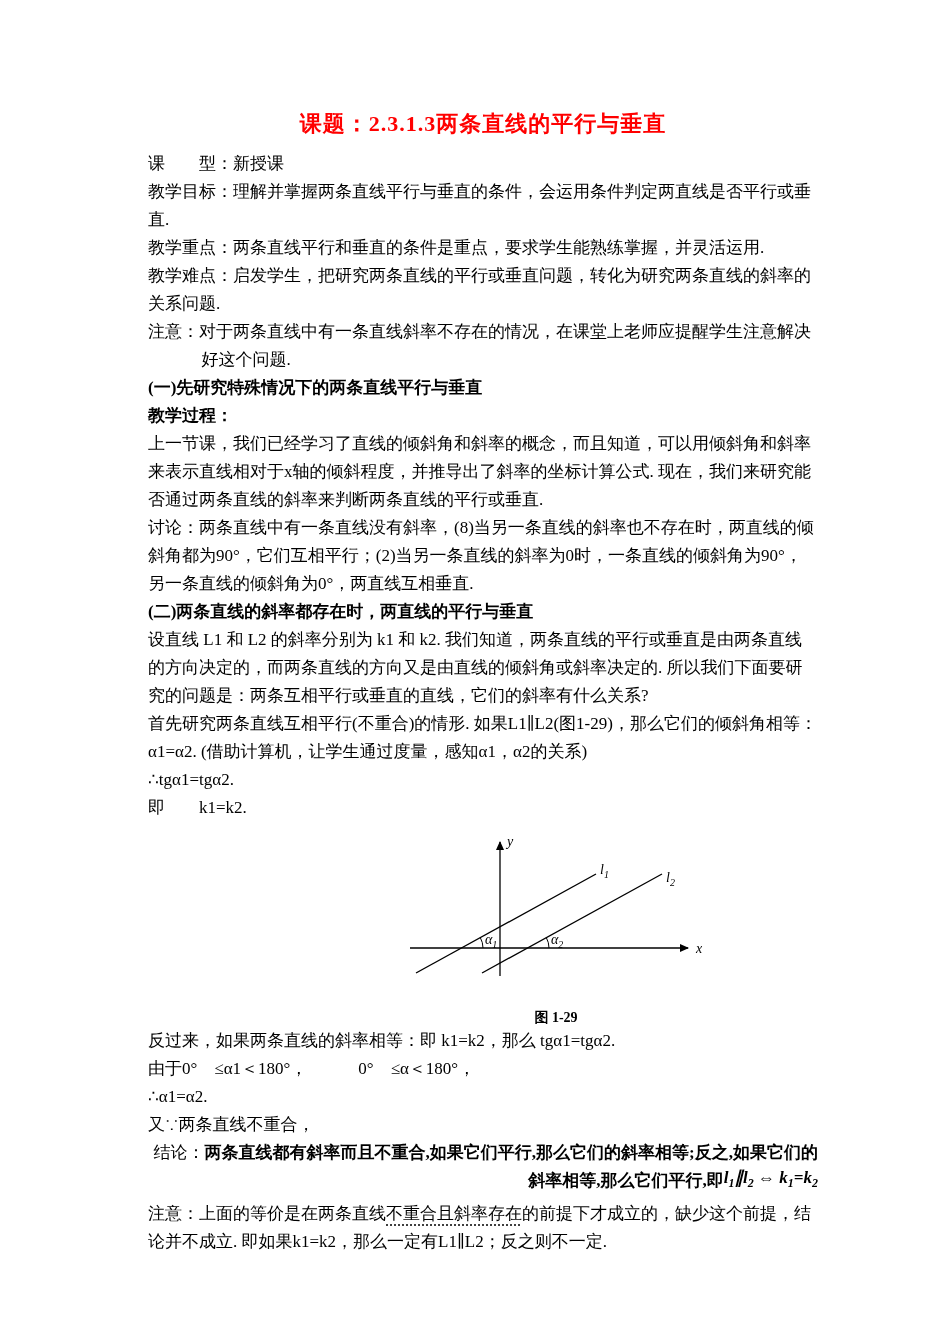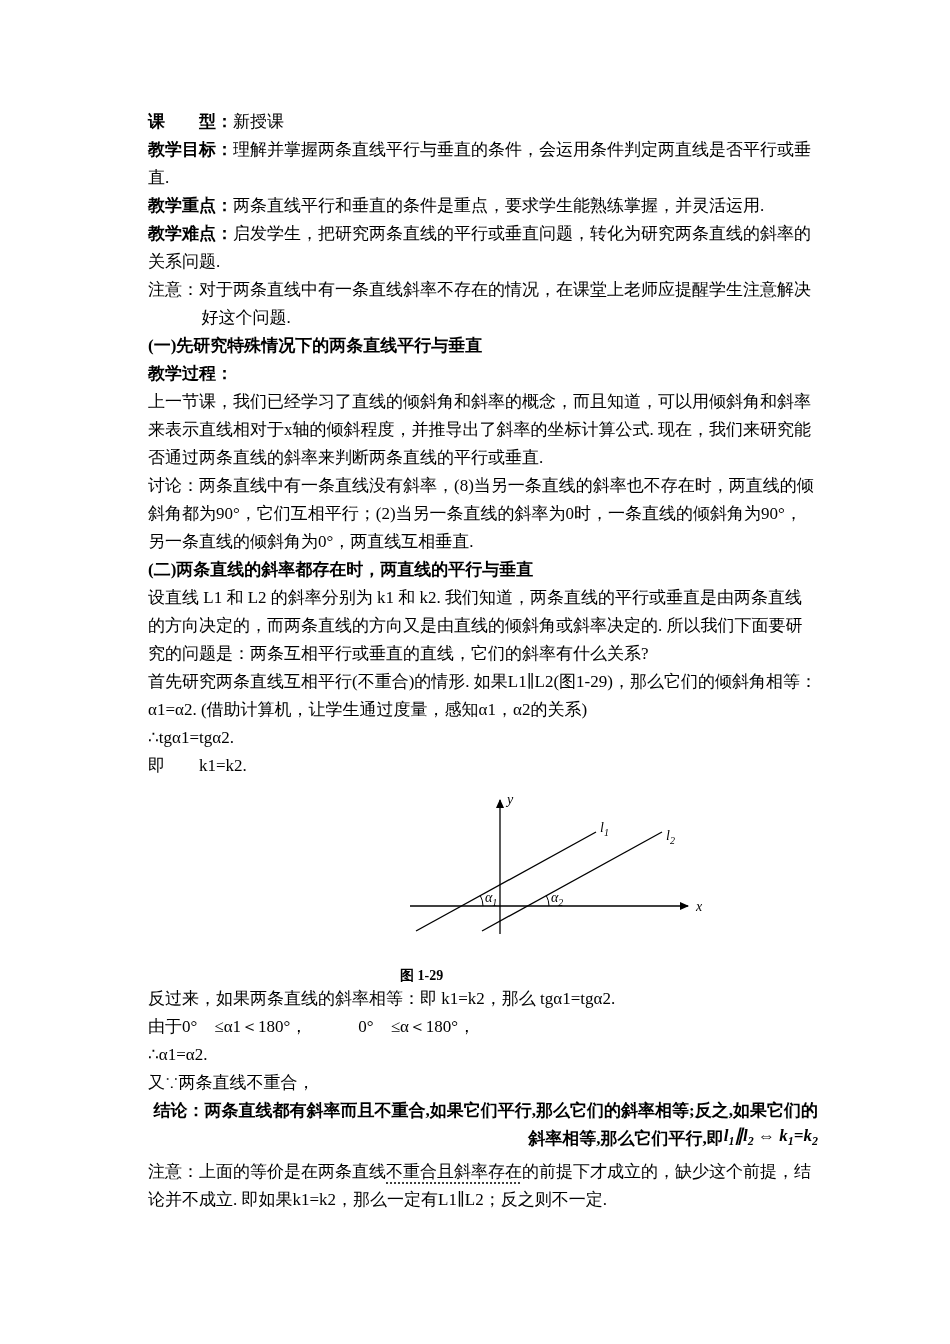--- a/index.html
+++ b/index.html
@@ -17,28 +17,29 @@
   .title {
     font-size: 22px;
     line-height: 32px;
     font-weight: bold;
     color: #ff0000;
     text-align: center;
     letter-spacing: 1px;
     margin-bottom: 10px;
   }
   p.para { margin: 0; }
-  .lead { font-weight: bold; }
+  .lead { font-weight: normal; }
   .plain-lead { font-weight: normal; }
   .hang { padding-left: 3.15em; text-indent: -3.15em; }
   .bold-head { font-weight: bold; }
   .sp-before-sm { margin-top: 14px; }
   .sp-before-lg { margin-top: 52px; }
   .figure { margin: 8px 0 0 252px; width: 312px; }
   .figure-caption {
+    text-align: center;
     font-size: 14px;
     font-weight: bold;
     line-height: 18px;
     margin-top: 2px;
   }
   .axis, .pline { stroke: #000; stroke-width: 1.3; fill: none; }
   .arc { stroke: #000; stroke-width: 1; fill: none; }
   .flabel {
     font-size: 14px;
     font-style: italic;
@@ -60,20 +61,21 @@
     font-weight: bold;
     white-space: nowrap;
   }
   .math sub { font-size: 12px; font-style: italic; }
 </style>
 </head>
 <body>
 
 <div class="page">
 
+  <h1 class="title">课题：2.3.1.3两条直线的平行与垂直</h1>
 
   <p class="para"><span class="lead">课　　型：</span><span>新授课</span></p>
 
   <p class="para"><span class="lead">教学目标：</span><span>理解并掌握两条直线平行与垂直的条件，会运用条件判定两直线是否平行或垂直.</span></p>
 
   <p class="para"><span class="lead">教学重点：</span><span>两条直线平行和垂直的条件是重点，要求学生能熟练掌握，并灵活运用.</span></p>
 
   <p class="para"><span class="lead">教学难点：</span><span>启发学生，把研究两条直线的平行或垂直问题，转化为研究两条直线的斜率的关系问题.</span></p>
 
   <p class="para hang"><span class="plain-lead">注意：</span><span>对于两条直线中有一条直线斜率不存在的情况，在课堂上老师应提醒学生注意解决好这个问题.</span></p>

